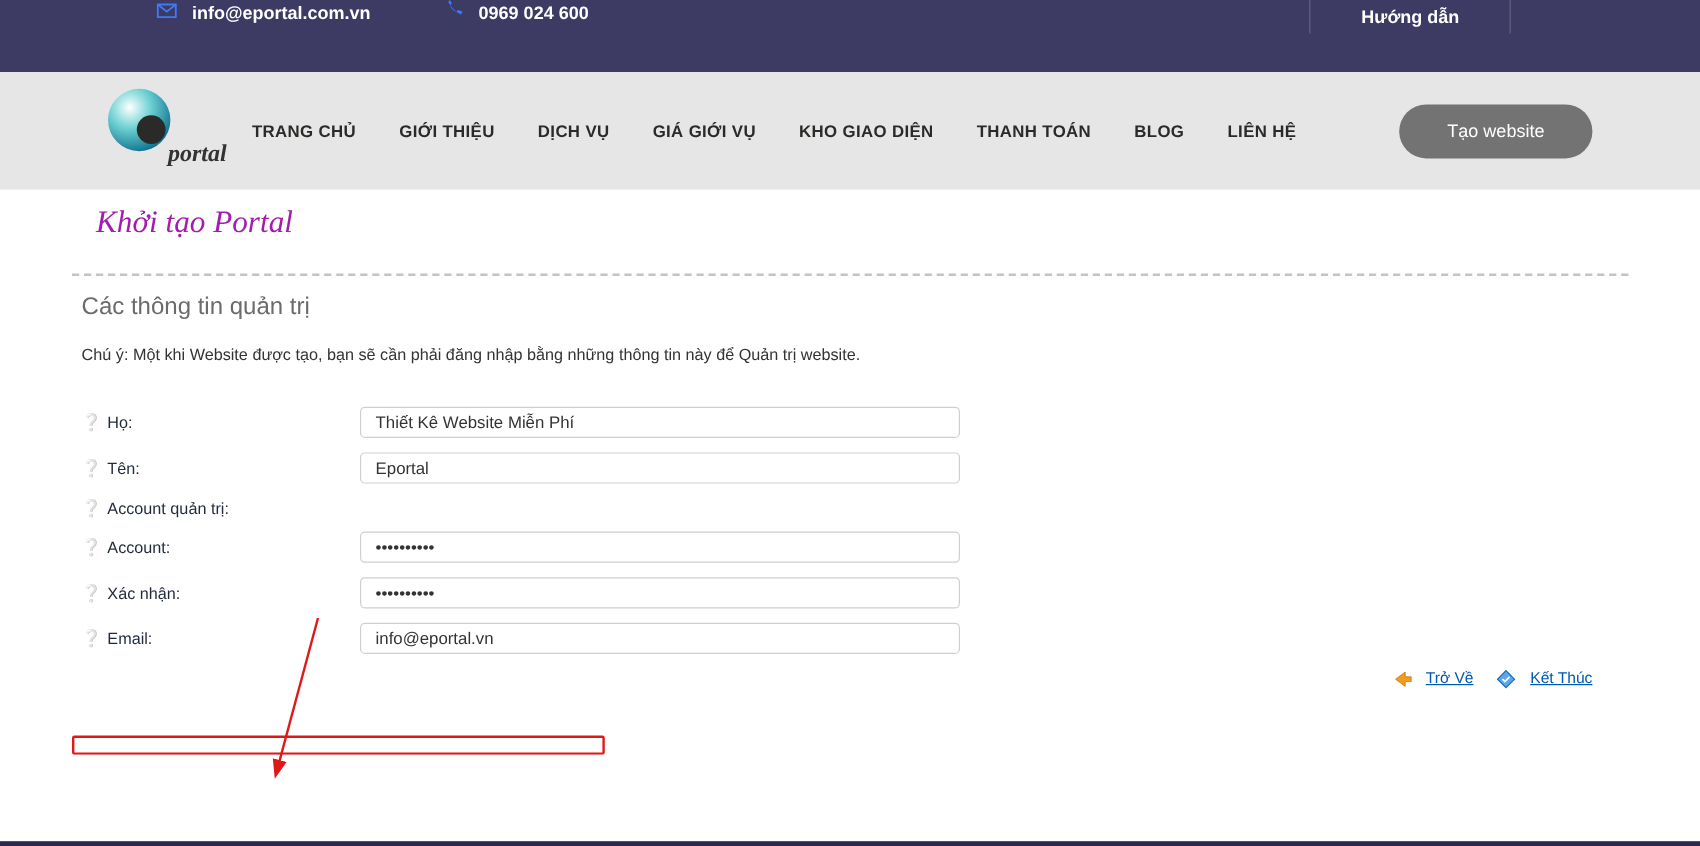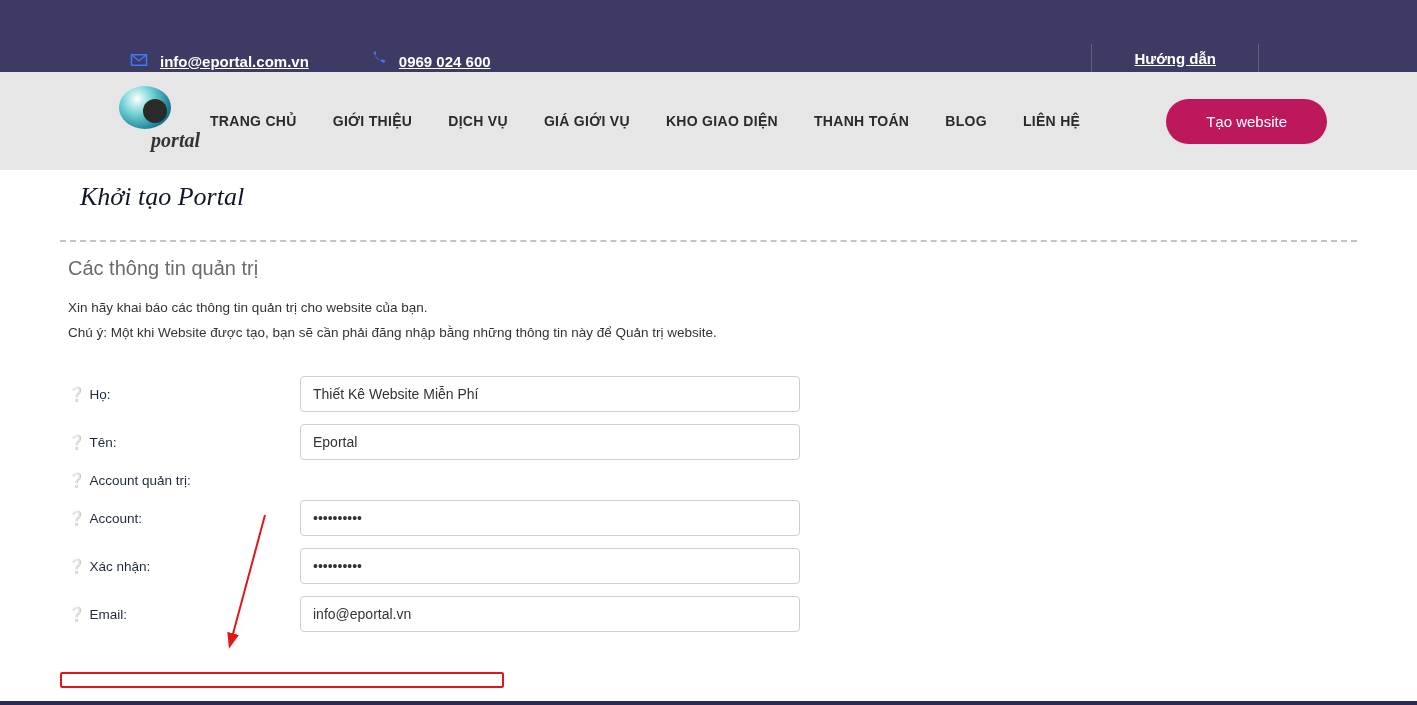--- a/index.html
+++ b/index.html
@@ -1,46 +1,46 @@
 <!DOCTYPE html>
 <html><head>
 <meta charset="utf-8">
 <style>
 * { box-sizing: border-box; margin: 0; padding: 0; }
 body { font-family: Arial, Helvetica, sans-serif; background: #fff; }
 
-.topbar { background: #3d3a64; height: 72px; display: flex; align-items: flex-end; color: #fff; padding: 0 130px; font-size: 15px; font-weight: 600; text-decoration: underline; }
+.topbar { background: #3d3a64; height: 60px; display: flex; align-items: flex-start; color: #fff; padding: 0 130px; font-size: 15px; font-weight: 600; }
 .topbar .left { display: flex; gap: 60px; flex: 1; }
 .top-item { display: flex; align-items: center; gap: 12px; }
 .top-icon svg { fill: #3f79f7; width: 18px; height: 18px; }
 .topbar .right { display: flex; align-items: center; gap: 14px; }
 .divider-v { width: 1px; height: 28px; background: rgba(255,255,255,.2); margin: 0 28px; }
 
 .navwrap { background: #e6e6e6; padding: 14px 90px 14px 90px; display: flex; align-items: center; }
-.logo { width: 110px; height: 70px; display: flex; align-items: center; flex-direction: column; }
+.logo { width: 110px; height: 70px; display: flex; align-items: flex-start; }
 .logo .sphere { background: radial-gradient(circle at 35% 30%, #ffffff 0%, #6ed1d3 35%, #096d8a 80%, #034255 100%); width: 52px; height: 52px; border-radius: 50%; position: relative; }
 .logo .sphere:after { content:''; position:absolute; right:4px; bottom:6px; width:24px; height:24px; border-radius:50%; background:#2a2a28; }
 .logo .word { font-family: 'Times New Roman', serif; font-size: 20px; font-style: italic; color:#333; align-self: flex-end; margin-left:-2px; margin-bottom: 4px; font-weight: 600;}
 .nav { display: flex; gap: 36px; margin-left: 10px; font-weight: 800; font-size: 14px; color:#2a2a28; letter-spacing:.3px; }
 .nav a { text-decoration: none; color: inherit; }
-.cta { margin-left: auto; background: #be185d; color: #fff; border-radius: 30px; padding: 14px 40px; font-size: 15px; border: none; cursor: pointer; }
+.cta { margin-left: auto; background: #737373; color: #fff; border-radius: 30px; padding: 14px 40px; font-size: 15px; border: none; cursor: pointer; }
 
 .hr-dotted { border: none; border-top: 2px dashed #aaa; margin: 8px 60px 15px 60px; opacity:.7; }
 
 .content { padding: 12px 60px 20px 60px; }
-.page-title { font-family: Georgia, 'Times New Roman', serif; font-style: italic; font-size: 26px; color: #0f172a; font-weight: 500; margin-left: 20px;}
+.page-title { font-family: Georgia, 'Times New Roman', serif; font-style: italic; font-size: 26px; color: #a21caf; font-weight: 500; margin-left: 20px;}
 .section-title { font-size: 20px; color: #6b6b6b; font-weight: 400; margin-bottom: 20px; margin-left: 8px; }
 .intro { font-size: 13.5px; color: #333; margin: 0 0 10px 8px; }
 .intro.bold-label strong { font-weight: 400; }
 
 .form { margin-top: 36px; margin-left: 8px; }
 .row { display: flex; align-items: center; margin-bottom: 12px; }
 .row .label { width: 232px; font-size: 13.5px; color: #1f2a3a; display: flex; align-items: center; gap: 4px; }
 .help-icon { color: #3a74b5; font-weight: 700; font-size: 14px;}
-.row input { width: 500px; height: 36px; border: 1px solid #cfcfcf; border-radius: 4px; padding: 0 12px; font-size: 14px; color: #333; }
+.row input { width: 500px; height: 26px; border: 1px solid #cfcfcf; border-radius: 4px; padding: 0 12px; font-size: 14px; color: #333; }
 
 .footer-links { text-align: right; padding: 0 30px 10px 0; font-size: 13px; }
 .footer-links a { color: #0058b0; text-decoration: underline; margin-left: 8px; }
 .footer-links .ic { display: inline-flex; vertical-align: middle; }
 
 .progress-wrap { margin: 8px 60px 0 60px; border: 2px solid #e01818; border-radius: 2px; padding: 6px 5px 6px 5px; width: 444px;}
 
 .arrow-svg { position: absolute; pointer-events: none; }
 
 .bottom-bar { position: fixed; bottom: 0; left:0; right:0; height: 4px; background: #2b2a53; }
@@ -88,21 +88,20 @@
     </nav>
   <button class="cta">Tạo website</button>
 </div>
 
 <div class="content">
   <h2 class="page-title">Khởi tạo Portal</h2>
 </div>
 <hr class="hr-dotted">
 <div class="content" style="padding-top:0;">
   <h3 class="section-title">Các thông tin quản trị</h3>
-  <p class="intro">Xin hãy khai báo các thông tin quản trị cho website của bạn.</p>
   <p class="intro bold-label"><strong>Chú ý:</strong><span> Một khi Website được tạo, bạn sẽ cần phải đăng nhập bằng những thông tin này để Quản trị website.</span></p>
 
   <div class="form" id="form">
       <div class="row">
         <div class="label">
           <span class="help-icon">❔</span>
           <span>Họ:</span>
         </div>
         <input type="text" value="Thiết Kê Website Miễn Phí" style="">
       </div>
@@ -135,20 +134,35 @@
       </div>
       <div class="row">
         <div class="label">
           <span class="help-icon">❔</span>
           <span>Email:</span>
         </div>
         <input type="text" value="info@eportal.vn" style="">
       </div>
     </div>
 
+  <div class="footer-links">
+    <span class="ic">
+        <svg width="16" height="16" viewBox="0 0 16 16">
+          <path d="M10 2 L2 8 l8 6 v-4 h5 V6 h-5 z" fill="#f39a1f" stroke="#c36f00" stroke-width=".6"></path>
+        </svg>
+      </span>
+    <a href="#">Trở Về</a>
+    <span class="ic" style="margin-left:14px;">
+        <svg width="18" height="18" viewBox="0 0 18 18">
+          <rect x="4" y="4" width="10" height="10" transform="rotate(45 9 9)" fill="#5aa7ea" stroke="#1d6fb8"></rect>
+          <path d="M6 9 l2 2 l4-4" fill="none" stroke="#fff" stroke-width="1.5"></path>
+        </svg>
+      </span>
+    <a href="#">Kết Thúc</a>
+  </div>
 </div>
 
 <div class="progress-wrap">
   
 </div>
 
 <svg class="arrow-svg" id="arrow" width="110" height="160" style="left:200px; top:505px;">
   <defs>
       <marker id="ah" markerWidth="10" markerHeight="10" refX="6" refY="3" orient="auto">
         <path d="M0,0 L0,6 L8,3 z" fill="#e01818"></path>

